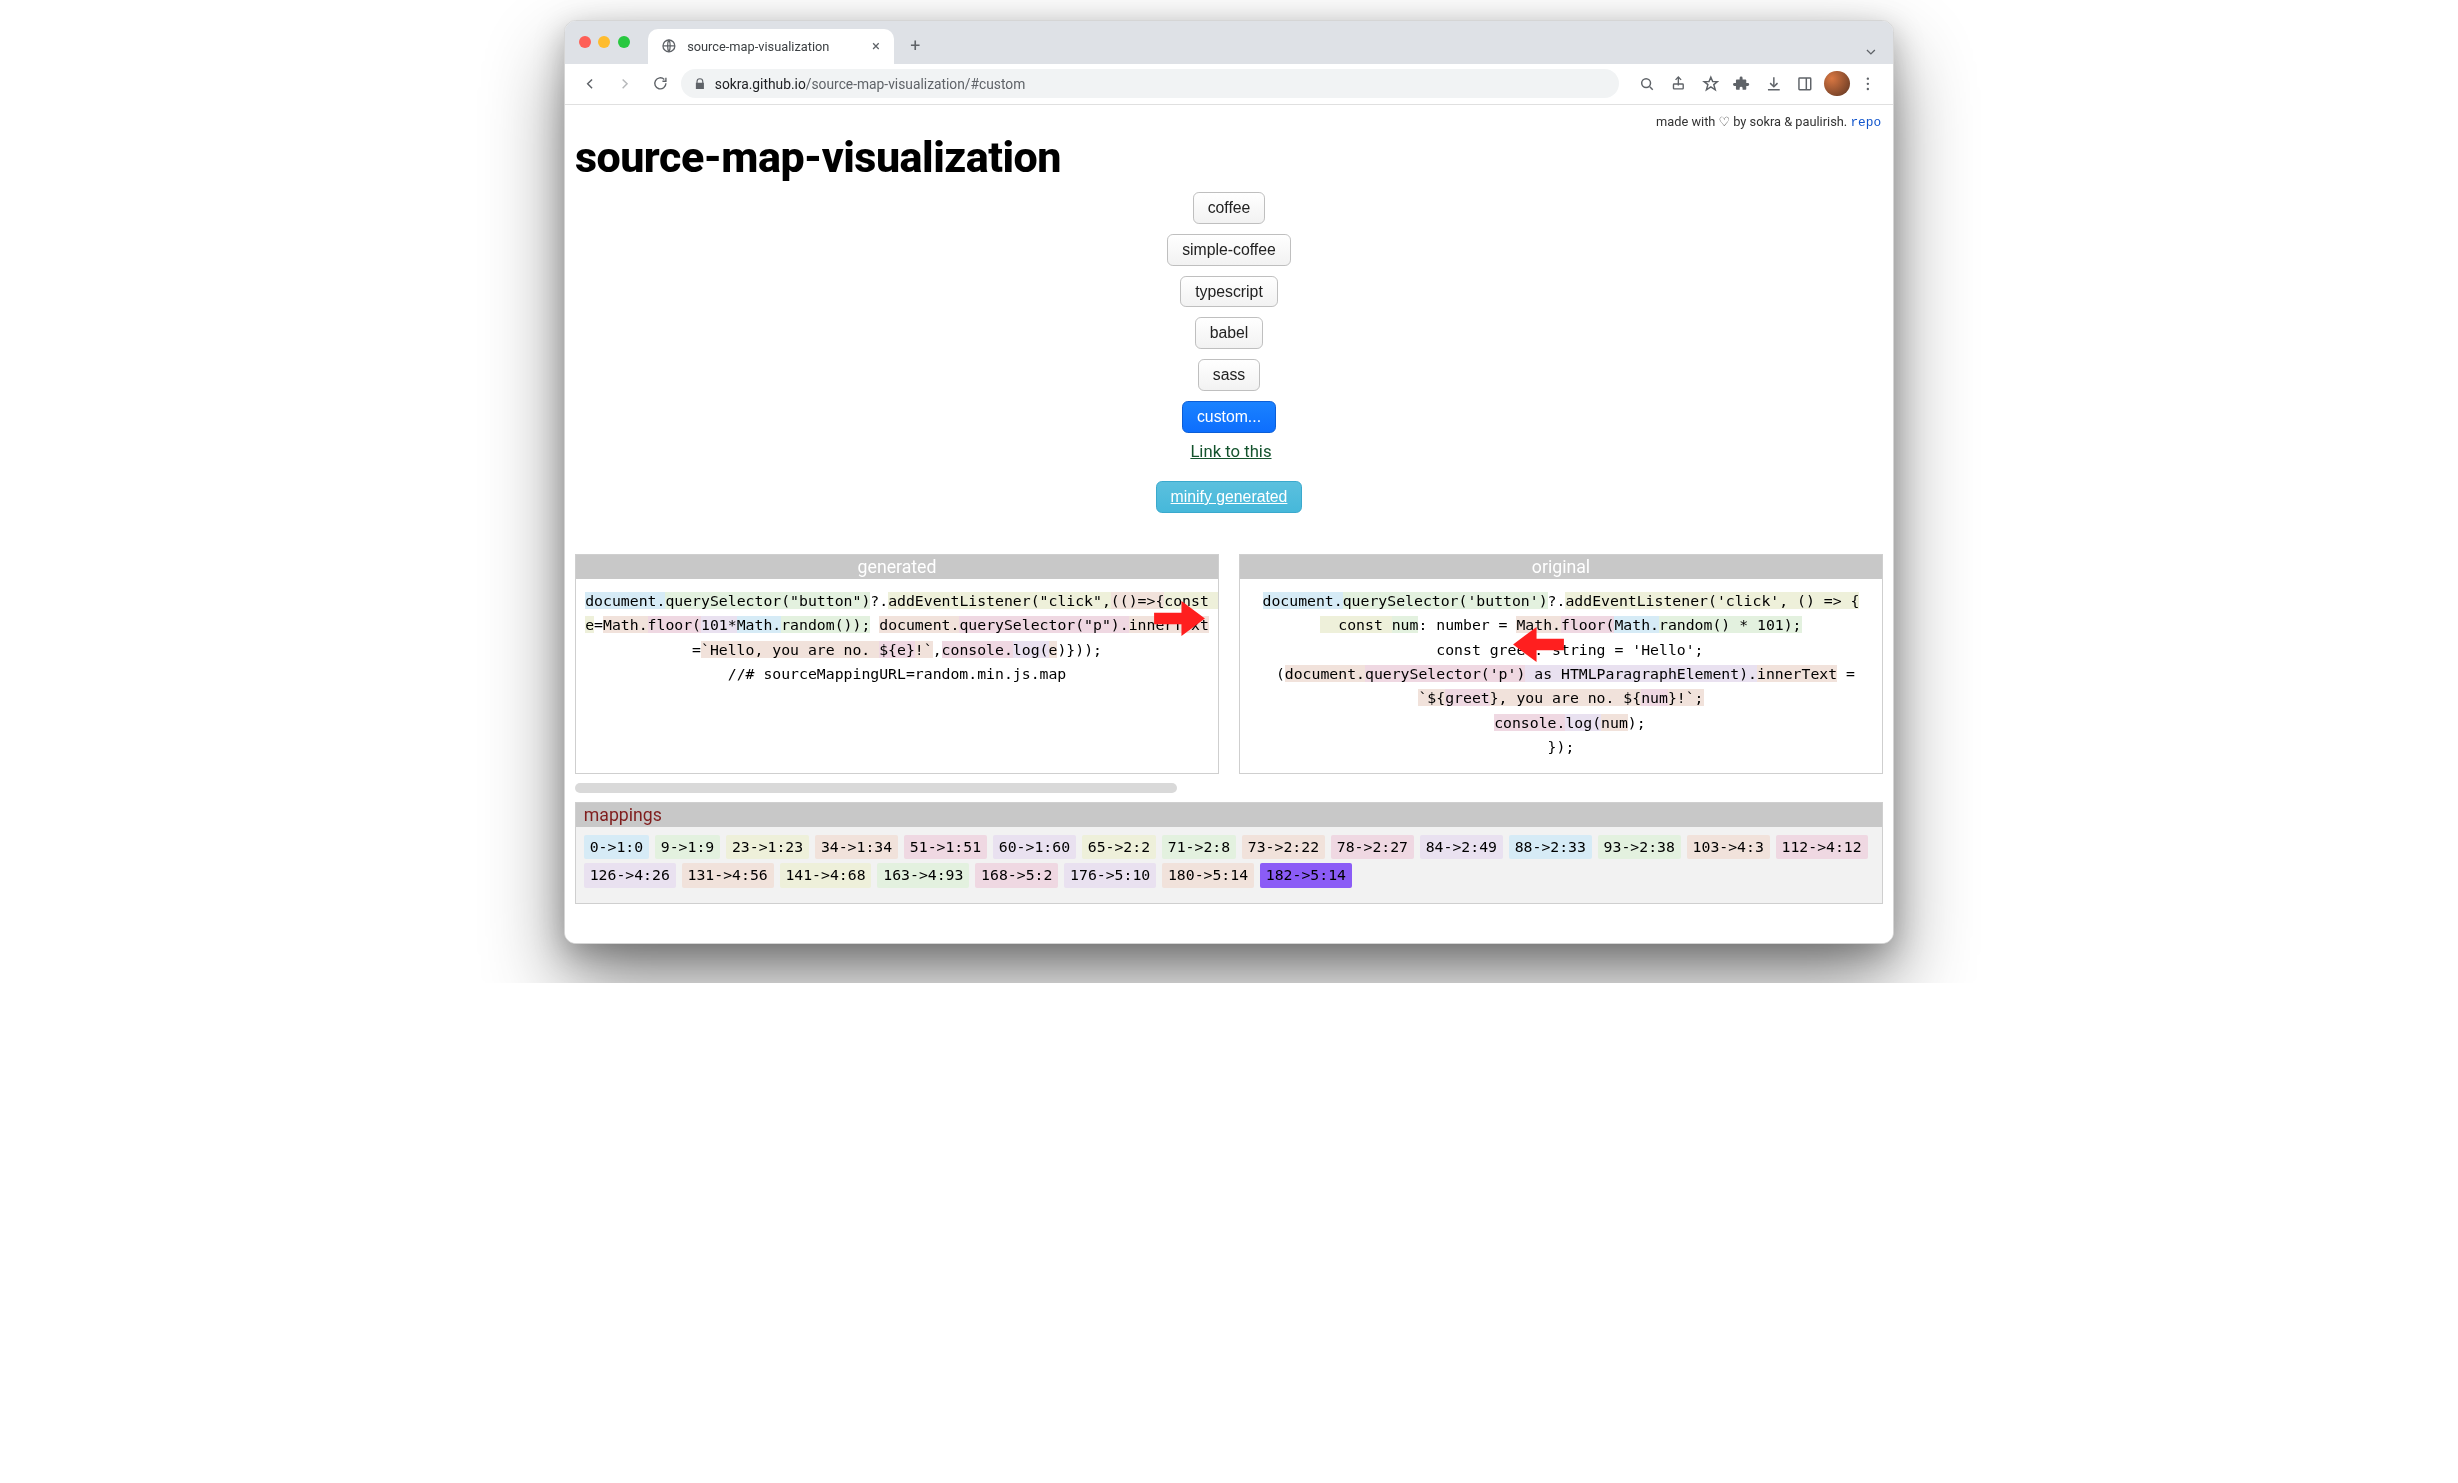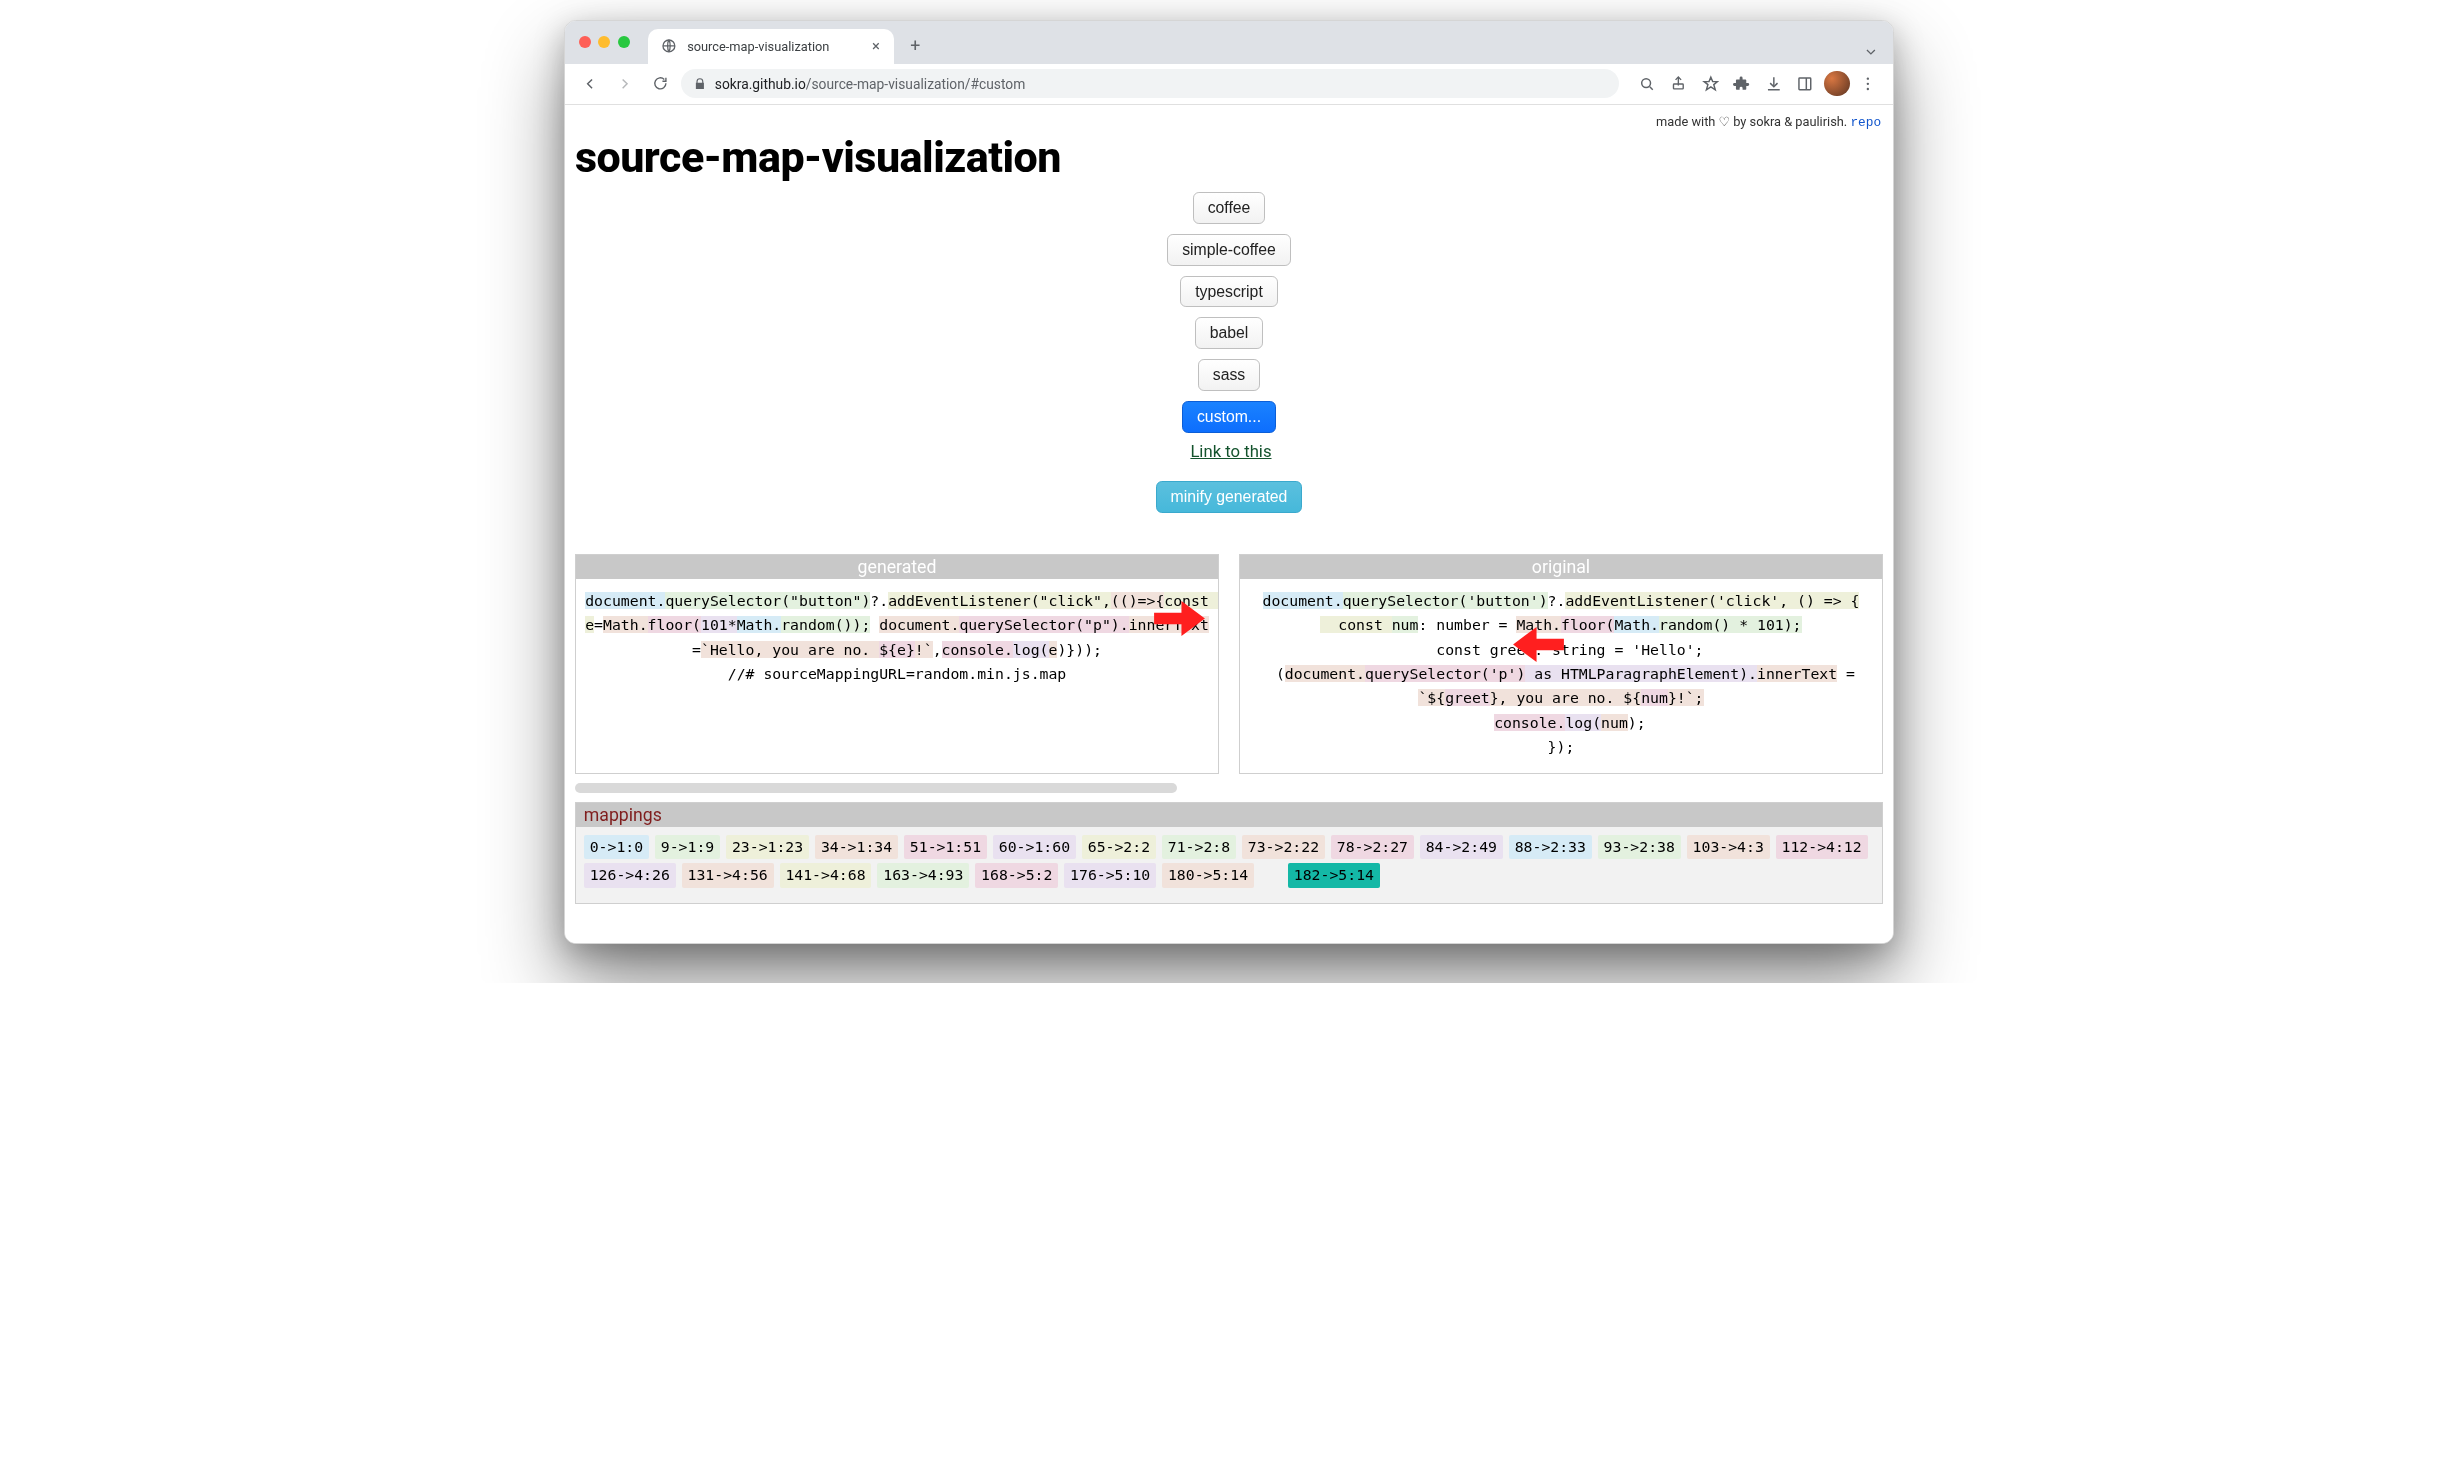--- a/index.html
+++ b/index.html
@@ -138,20 +138,21 @@
   .btn.primary {
     background:#0d6efd;
     border-color:#0b5ed7;
     color:#fff;
     background:linear-gradient(#1a82ff,#0d6efd);
   }
   .btn.info {
     background:linear-gradient(#5bc0de,#46b8da);
     border-color:#3aa9cd;
     color:#fff;
+    text-decoration:underline;
   }
   .linktext { color:#14532d; font-size:16.7px; margin-left:3.9px; }
   .spacer { flex:1; }
 
   
   .panels {
     display:flex;
     gap:19.7px;
   }
   .panel {
@@ -209,21 +210,21 @@
     border-radius:2px;
   }
 
   
   .c-blue   { background:#d6ebf6; }
   .c-green  { background:#e3f1df; }
   .c-olive  { background:#eef0da; }
   .c-brown  { background:#f1e2db; }
   .c-pink   { background:#efd8e2; }
   .c-lilac  { background:#e9e1f0; }
-  .c-gray   { background:#14b8a6;margin-left:28px; }
+  .c-gray   { background:#8b5cf6; }
 
   
   .arrow {
     position:absolute;
     width:55px; height:43px;
     pointer-events:none;
   }
   .arrow svg { width:100%; height:100%; }
   .codewrap { position:relative; }
 

